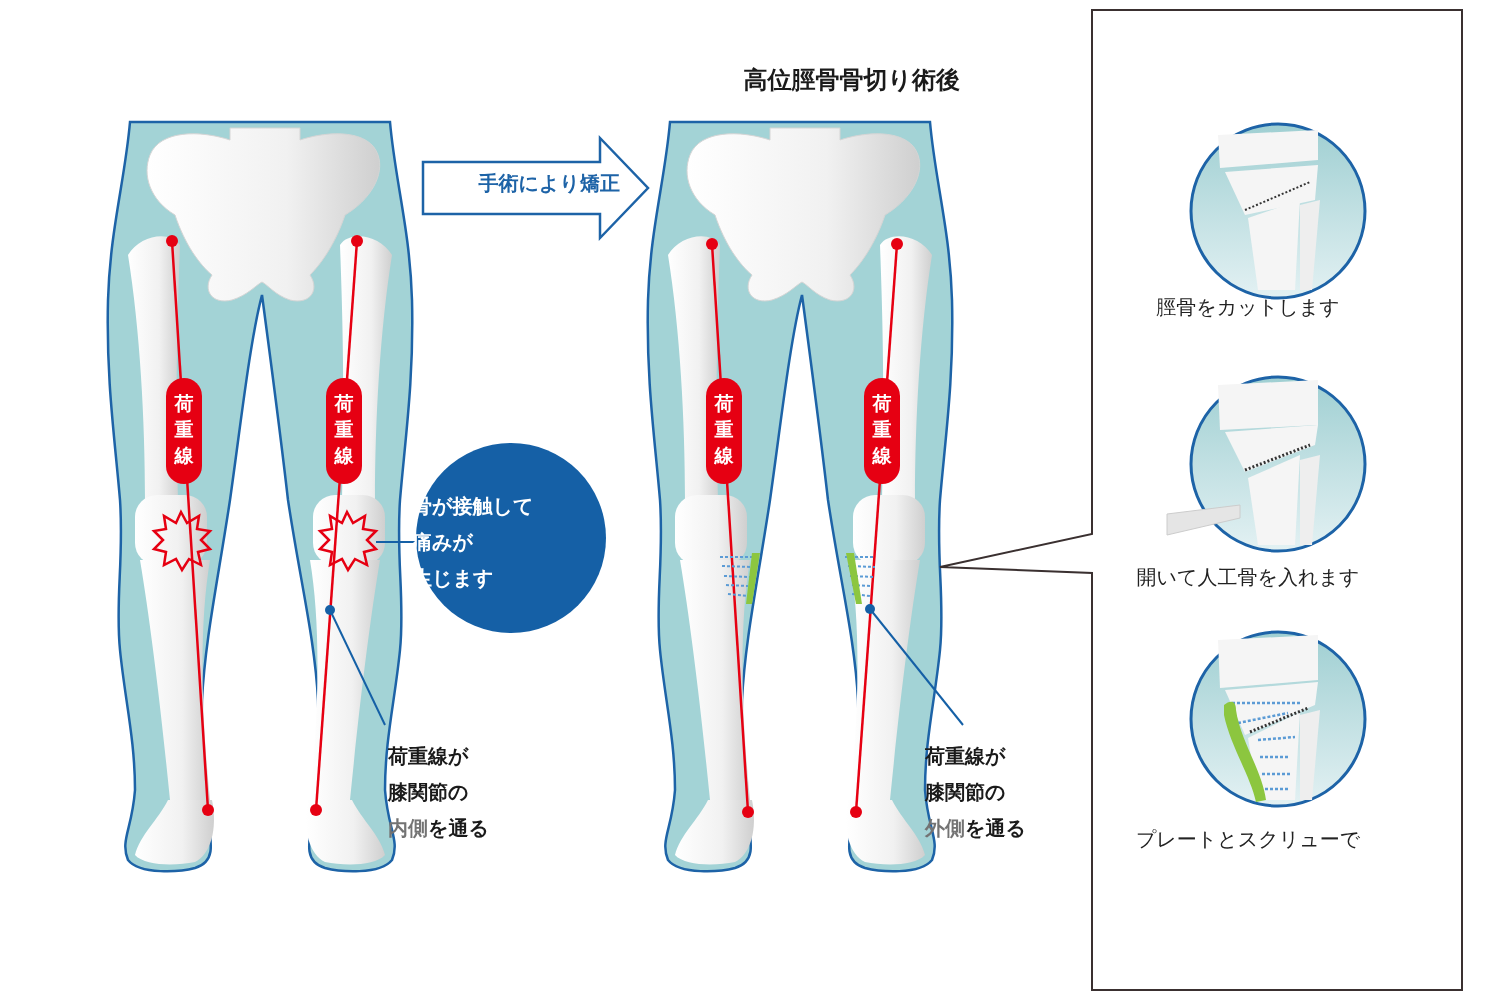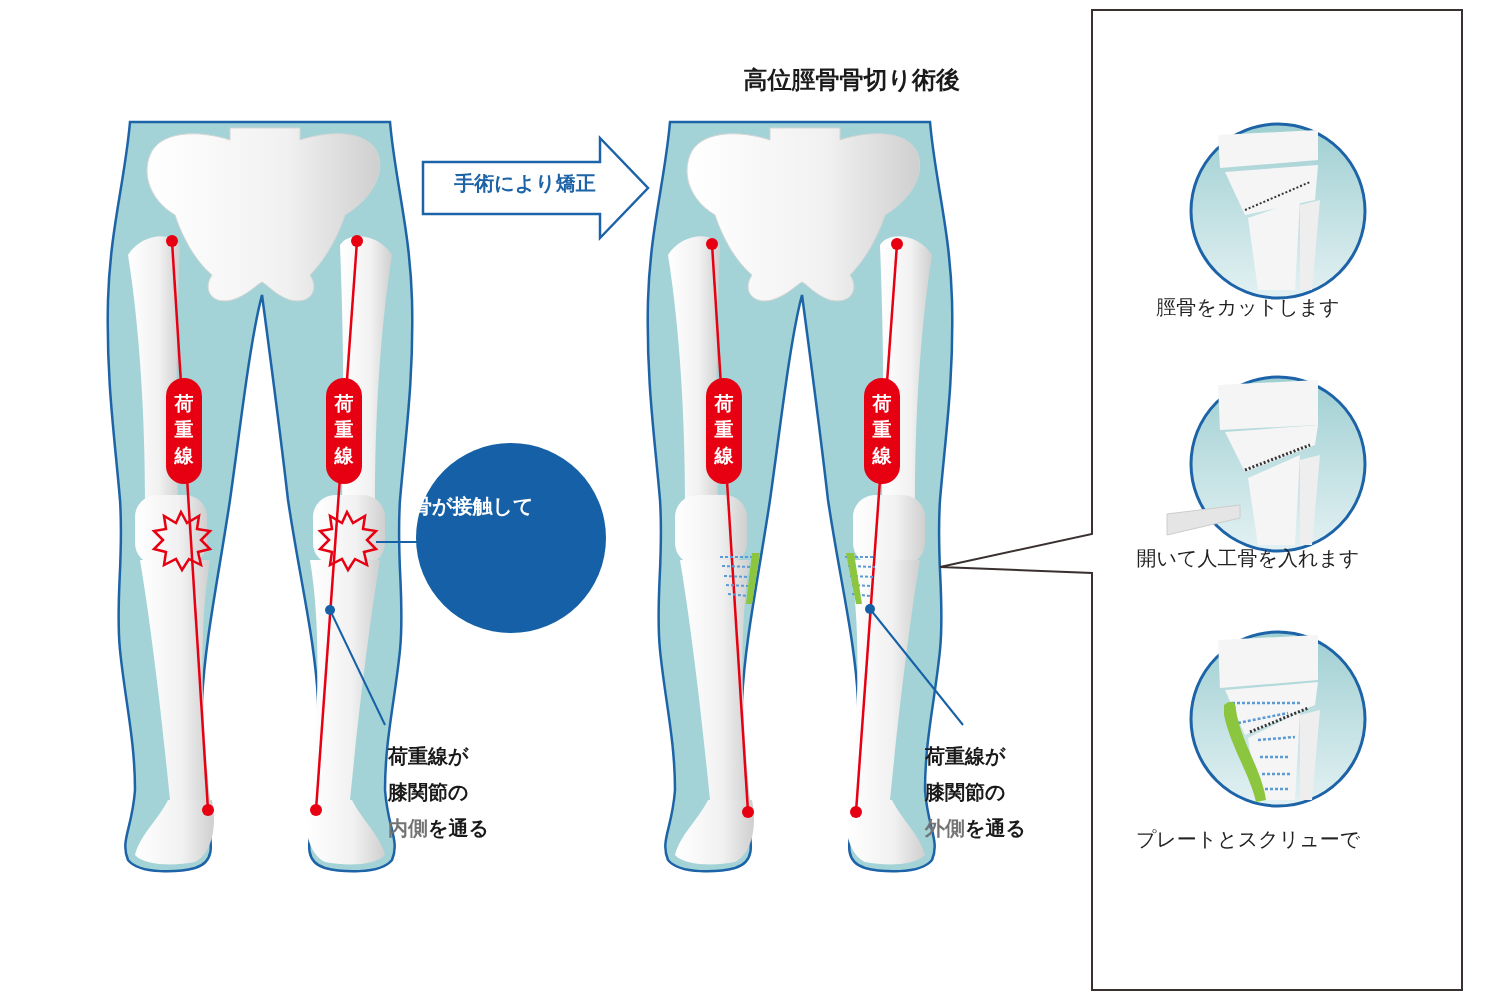--- a/index.html
+++ b/index.html
@@ -1,21 +1,21 @@
 <!DOCTYPE html>
 <html><head>
 <meta charset="utf-8">
 <style>
   html, body { margin:0; padding:0; background:#ffffff; }
   body { width:1500px; height:1000px; position:relative; overflow:hidden;
          font-family:"DejaVu Sans", "Liberation Sans", sans-serif; }
   .abs { position:absolute; }
   svg { position:absolute; left:0; top:0; }
   .title { left:660px; top:64px; width:300px; font-size:24px; font-weight:bold; color:#1a1a1a; letter-spacing:0px;text-align:right; }
-  .arrow-label { left:430px; top:170px; width:190px; font-size:20px; font-weight:bold; color:#1d63a7; text-align:center; }
+  .arrow-label { left:430px; top:170px; width:190px; font-size:20px; font-weight:bold; color:#1d63a7; text-align:right; }
   .pain-text { left:412px; top:488px; width:196px; font-size:20px; font-weight:bold; color:#fff; text-align:left; line-height:36px; }
   .note { font-size:20px; font-weight:bold; color:#1a1a1a; line-height:36px; }
   .note .red { color:#737373; }
   .label-vert { width:30px; font-size:19px; font-weight:bold; color:#fff; text-align:center; line-height:26px; }
   .step-cap { left:1092px; width:312px; text-align:center; font-size:20px; color:#222; line-height:34px; }
 </style>
 </head>
 <body>
 
 <svg width="1500" height="1000" viewBox="0 0 1500 1000">
@@ -168,30 +168,32 @@
     <div>線</div>
 </div>
 <div class="abs label-vert" style="left:867px;top:390px;">
   <div>荷</div>
     <div>重</div>
     <div>線</div>
 </div>
 
 <div class="abs pain-text">
   <div>骨が接触して</div>
+  <div>痛みが</div>
+  <div>生じます</div>
 </div>
 
 <div class="abs note" style="left:388px;top:738px;">
   <div>荷重線が</div>
   <div>膝関節の</div>
   <div><span class="red">内側</span><span>を通る</span></div>
 </div>
 <div class="abs note" style="left:925px;top:738px;">
   <div>荷重線が</div>
   <div>膝関節の</div>
   <div><span class="red">外側</span><span>を通る</span></div>
 </div>
 
 <div class="abs step-cap" style="top:290px;">脛骨をカットします</div>
-<div class="abs step-cap" style="top:541px;">開いて人工骨を入れます</div>
+<div class="abs step-cap" style="top:560px;">開いて人工骨を入れます</div>
 <div class="abs step-cap" style="top:822px;">
   <div>プレートとスクリューで</div>
 </div>
 
 </body></html>

